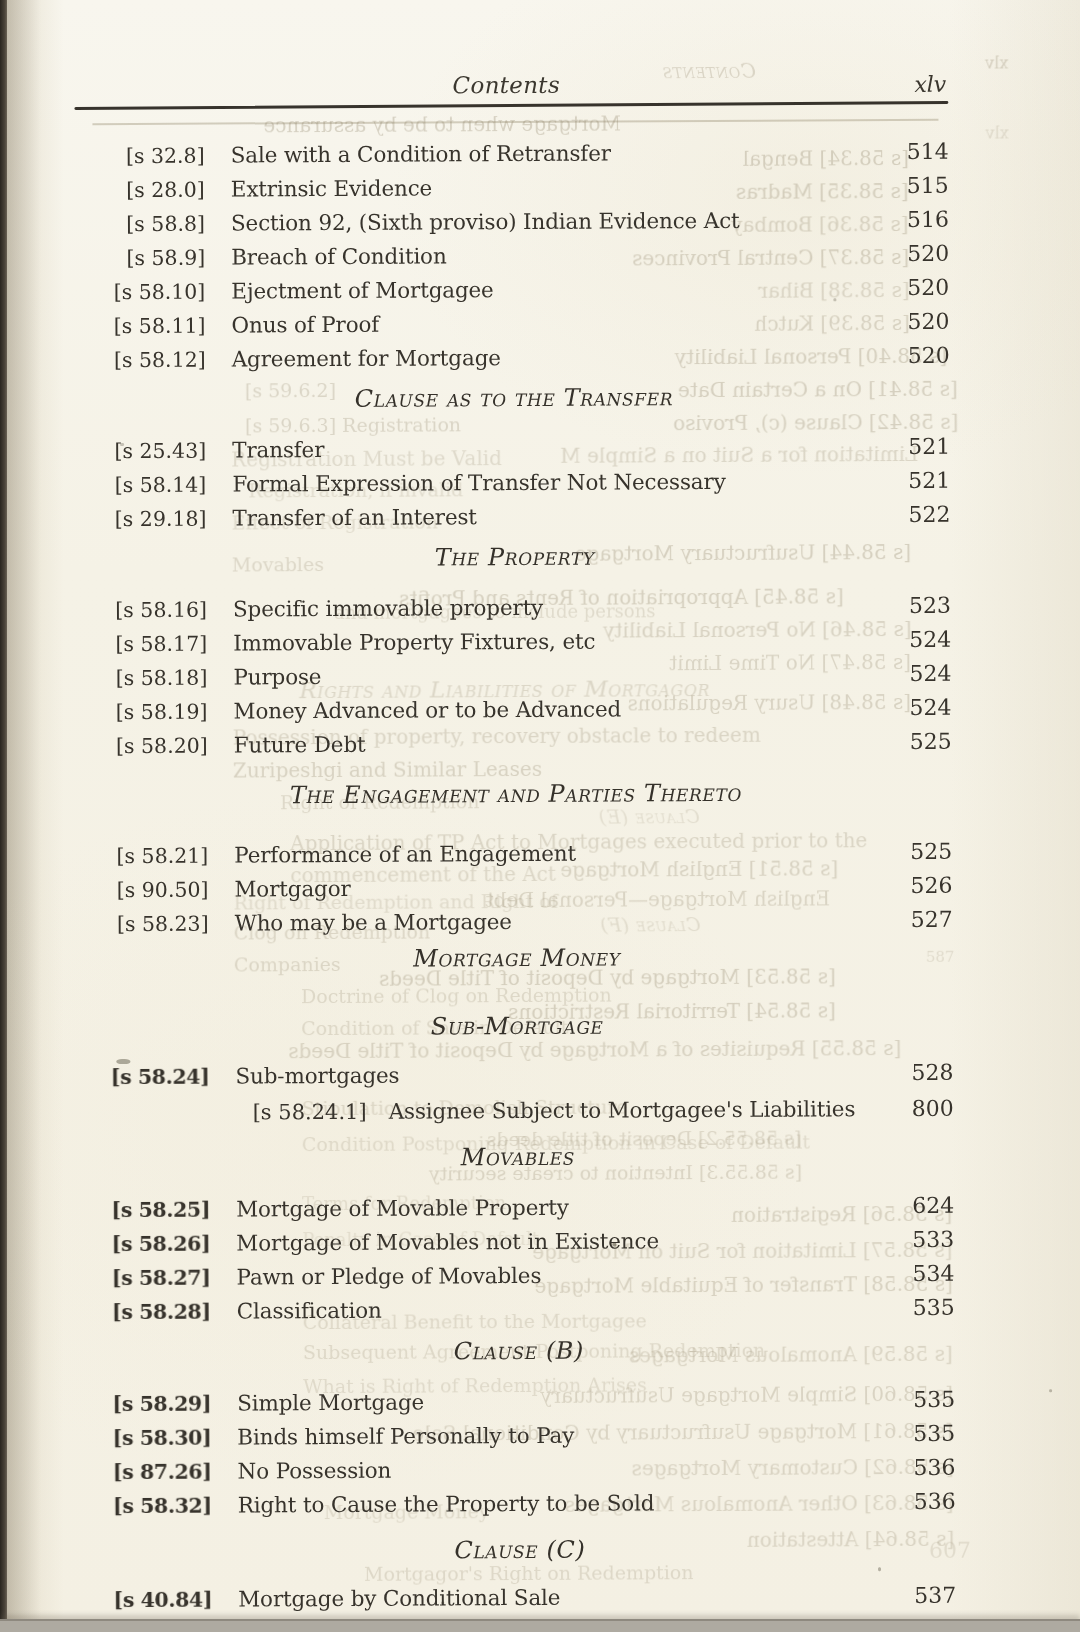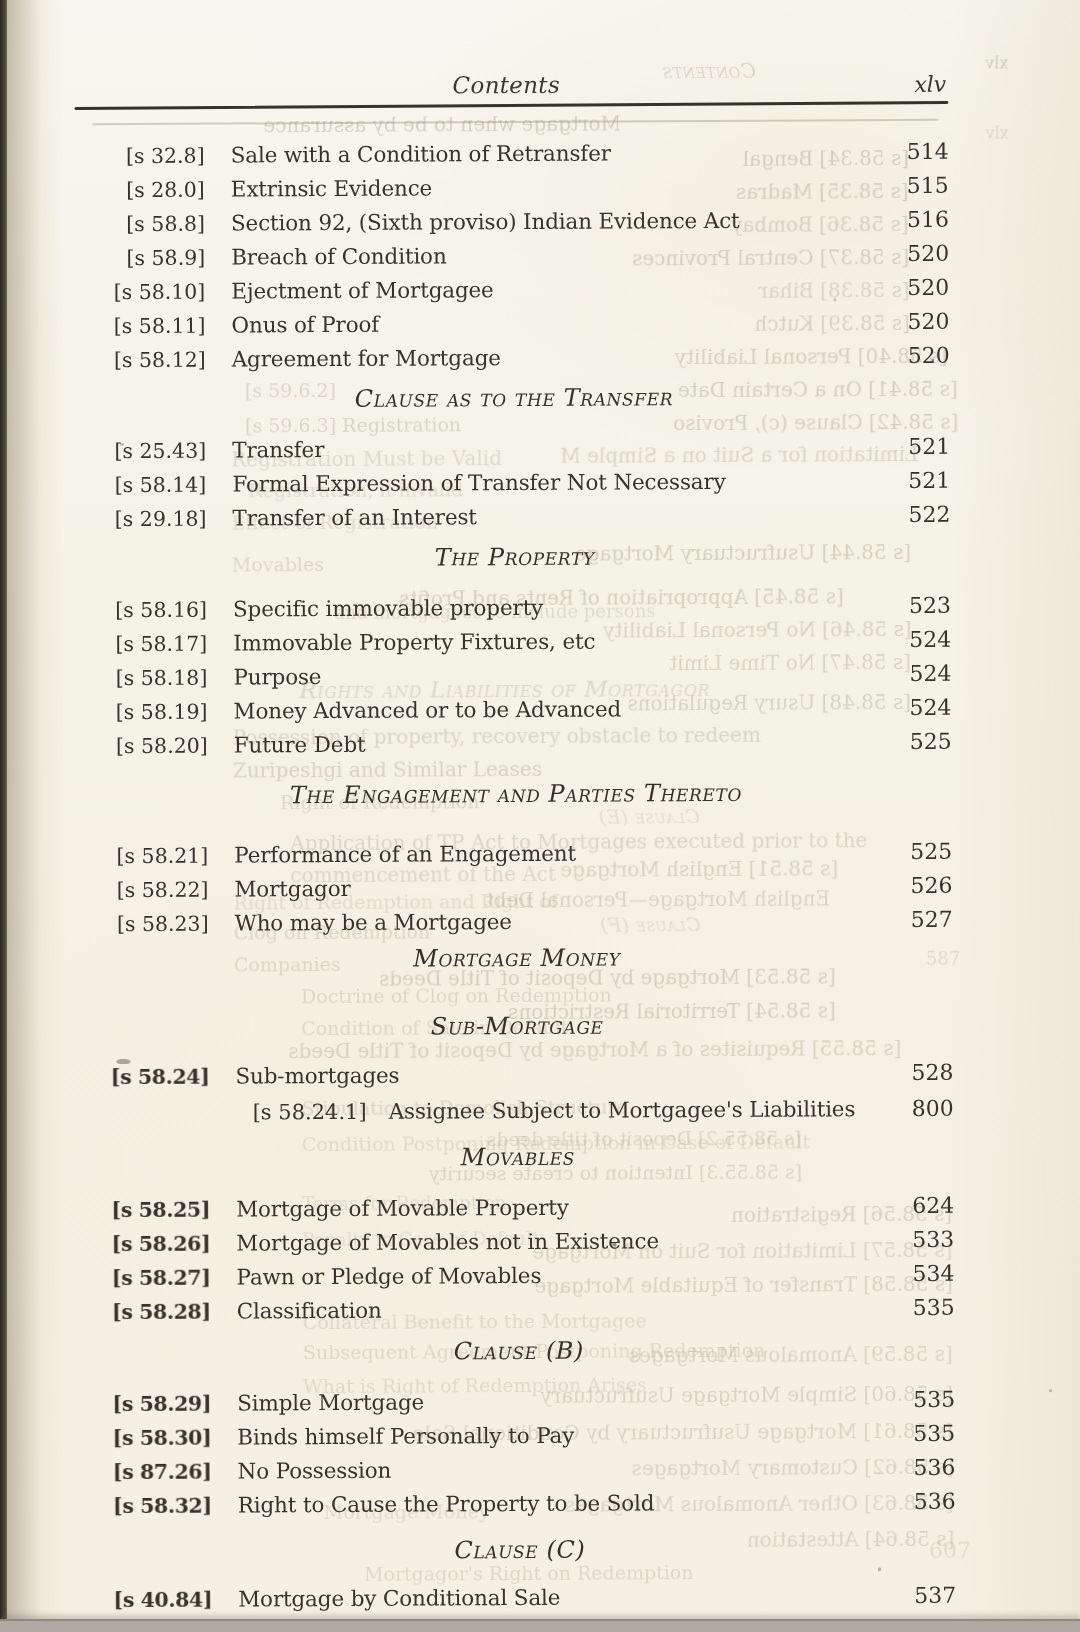--- a/index.html
+++ b/index.html
@@ -104,21 +104,21 @@
       <span class="bleed" style="top: 790px; left: 280px; font-size: 19px; opacity: 0.22;">Right of Redemption</span>
       <span class="bleed mir caps" style="top: 806px; right: 380px; font-size: 19px; opacity: 0.18;">Clause (E)</span>
       <span class="bleed" style="top: 830px; left: 290px; font-size: 20px; opacity: 0.26;">Application of TP Act to Mortgages executed prior to the</span>
       <span class="bleed mir" style="top: 858px; right: 242px; font-size: 20px; opacity: 0.28;">[s 58.51] English Mortgage</span>
       <span class="bleed" style="top: 862px; left: 290px; font-size: 20px; opacity: 0.24;">commencement of the Act</span>
       <span class="bleed mir" style="top: 888px; right: 250px; font-size: 20px; opacity: 0.26;">English Mortgage—Personal Debt</span>
       <span class="bleed" style="top: 890px; left: 233px; font-size: 19px; opacity: 0.2;">Right of Redemption and Right of</span>
       <span class="bleed" style="top: 920px; left: 233px; font-size: 19px; opacity: 0.24;">Clog on Redemption</span>
       <span class="bleed mir caps" style="top: 914px; right: 380px; font-size: 19px; opacity: 0.2;">Clause (F)</span>
       <span class="bleed" style="top: 952px; left: 233px; font-size: 19px; opacity: 0.24;">Companies</span>
-      <span class="bleed" style="top: 950px; left: 925px; font-size: 18px; opacity: 0.2;">587</span>
+      <span class="bleed" style="top: 950px; left: 925px; font-size: 15px; opacity: 0.2;">587</span>
       <span class="bleed mir" style="top: 966px; right: 245px; font-size: 20px; opacity: 0.3;">[s 58.53] Mortgage by Deposit of Title Deeds</span>
       <span class="bleed" style="top: 984px; left: 300px; font-size: 19px; opacity: 0.22;">Doctrine of Clog on Redemption</span>
       <span class="bleed mir" style="top: 1000px; right: 245px; font-size: 20px; opacity: 0.3;">[s 58.54] Territorial Restrictions</span>
       <span class="bleed" style="top: 1016px; left: 300px; font-size: 19px; opacity: 0.22;">Condition of Sale in Default</span>
       <span class="bleed mir" style="top: 1038px; right: 180px; font-size: 20px; opacity: 0.28;">[s 58.55] Requisites of a Mortgage by Deposit of Title Deeds</span>
       <span class="bleed" style="top: 1096px; left: 300px; font-size: 19px; opacity: 0.24;">Stipulation to Demolish Structure</span>
       <span class="bleed mir" style="top: 1128px; right: 280px; font-size: 19px; opacity: 0.24;">[s 58.55.2] Deposit of title deeds</span>
       <span class="bleed" style="top: 1132px; left: 300px; font-size: 19px; opacity: 0.2;">Condition Postponing Redemption in Case of Default</span>
       <span class="bleed mir" style="top: 1162px; right: 280px; font-size: 19px; opacity: 0.26;">[s 58.55.3] Intention to create security</span>
       <span class="bleed" style="top: 1192px; left: 300px; font-size: 18px; opacity: 0.18;">Terms for Redemption</span>
@@ -237,21 +237,21 @@
         </div>
       </div>
       <div class="section sec-3">
         <div class="heading">The Engagement and Parties Thereto</div>
         <div class="row">
           <span class="tag">[s 58.21]</span>
           <span class="label">Performance of an Engagement</span>
           <span class="pagenum">525</span>
         </div>
         <div class="row">
-          <span class="tag">[s 58.22]</span>
+          <span class="tag">[s 90.50]</span>
           <span class="label">Mortgagor</span>
           <span class="pagenum">526</span>
         </div>
         <div class="row">
           <span class="tag">[s 58.23]</span>
           <span class="label">Who may be a Mortgagee</span>
           <span class="pagenum">527</span>
         </div>
       </div>
       <div class="section sec-4">

